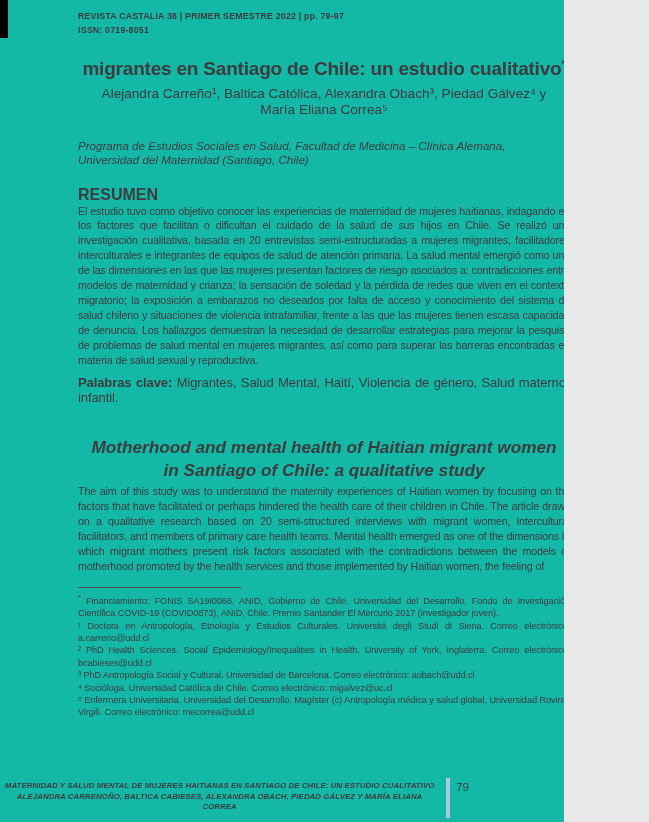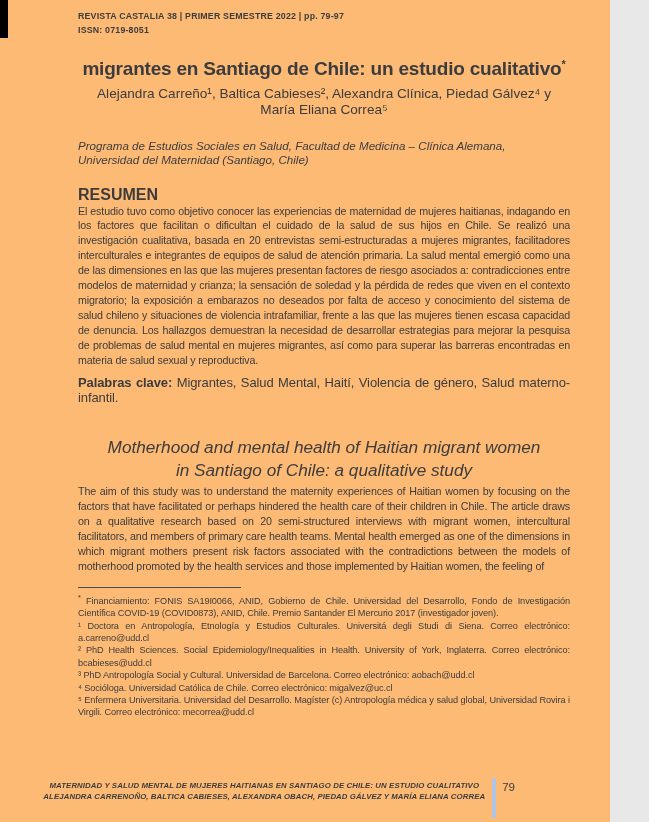--- a/index.html
+++ b/index.html
@@ -1,38 +1,38 @@
 <!DOCTYPE html>
 <html><head>
 <meta charset="utf-8">
 <style>
   html,body{margin:0;padding:0;background:#e8e8e8;}
   .page{
     position:relative;
-    width:610px;height:822px;
-    background:#fdba74;
+    width:564px;height:822px;
+    background:#14b8a6;
     overflow:hidden;
     font-family:"Liberation Sans","DejaVu Sans",sans-serif;
     color:#3c3c3e;
     box-sizing:border-box;
   }
   .corner-bar{position:absolute;left:0;top:0;width:8px;height:38px;background:#000;}
   .running-head{position:absolute;left:78px;top:9px;font-size:8.8px;font-weight:700;line-height:14px;letter-spacing:.2px;}
   .content{position:absolute;left:78px;top:0;width:492px;}
   .title{margin-top:57px;font-size:19px;font-weight:700;line-height:23.5px;text-align:center;letter-spacing:-.2px;}
   .title sup{font-size:11px;vertical-align:super;line-height:0;}
   .authors{margin-top:5px;font-size:13.6px;line-height:16.5px;text-align:center;}
   .affiliation{margin-top:20px;font-size:11.6px;font-style:italic;line-height:14px;text-align:left;}
   .sec-heading{font-size:16px;font-weight:700;line-height:14px;}
   .sec-heading.resumen{margin-top:21px;}
   .sec-heading.abstract{margin-top:19px;}
   .body-par{margin-top:2px;font-size:10.7px;line-height:14.9px;text-align:justify;letter-spacing:-.15px;}
   .keywords{margin-top:9px;font-size:13px;line-height:14.9px;text-align:justify;letter-spacing:-.1px;}
   .keywords .kw-label{font-weight:700;}
-  .en-title{margin-top:30px;font-size:17.2px;font-weight:400;font-style:italic;line-height:23px;text-align:center;}
+  .en-title{margin-top:30px;font-size:17.2px;font-weight:700;font-style:italic;line-height:23px;text-align:center;}
   .fn-rule{margin-top:13px;width:163px;border-top:1.4px solid #4a4a4c;height:0;}
   .fn-list{margin-top:4px;font-size:9.2px;line-height:12.4px;text-align:justify;letter-spacing:-.1px;}
   .fn{margin:0;}
   .fn .fn-marker{white-space:pre;}
   .footer{position:absolute;top:778px;right:95px;display:flex;align-items:flex-start;}
   .footer-text{font-size:7.8px;font-style:italic;font-weight:700;line-height:10.5px;text-align:center;letter-spacing:.1px;padding-top:3px;}
   .footer-bar{width:4px;height:40px;background:#b0c6e6;margin-left:7px;margin-right:6px;flex:0 0 auto;}
   .footer-page{font-size:11.5px;line-height:13px;padding-top:3px;font-weight:400;}
 </style>
 </head>
@@ -47,21 +47,21 @@
     <div>ISSN: 0719-8051</div>
   </div>
 
   <div class="content">
 
     <div class="title">
       <div><span>migrantes en Santiago de Chile: un estudio cualitativo</span><sup>*</sup></div>
     </div>
 
     <div class="authors">
-      <div>Alejandra Carreño¹, Baltica Cabieses², Alexandra Clínica, Piedad Gálvez⁴ y</div>
+      <div>Alejandra Carreño¹, Baltica Católica, Alexandra Obach³, Piedad Gálvez⁴ y</div>
       <div>María Eliana Correa⁵</div>
     </div>
 
     <div class="affiliation">
       <div>Programa de Estudios Sociales en Salud, Facultad de Medicina – Clínica Alemana,</div>
       <div>Universidad del Maternidad (Santiago, Chile)</div>
     </div>
 
     <div class="sec-heading resumen">RESUMEN</div>
     <div class="body-par">El estudio tuvo como objetivo conocer las experiencias de maternidad de mujeres haitianas, indagando en los factores que facilitan o dificultan el cuidado de la salud de sus hijos en Chile. Se realizó una investigación cualitativa, basada en 20 entrevistas semi-estructuradas a mujeres migrantes, facilitadores interculturales e integrantes de equipos de salud de atención primaria. La salud mental emergió como una de las dimensiones en las que las mujeres presentan factores de riesgo asociados a: contradicciones entre modelos de maternidad y crianza; la sensación de soledad y la pérdida de redes que viven en el contexto migratorio; la exposición a embarazos no deseados por falta de acceso y conocimiento del sistema de salud chileno y situaciones de violencia intrafamiliar, frente a las que las mujeres tienen escasa capacidad de denuncia. Los hallazgos demuestran la necesidad de desarrollar estrategias para mejorar la pesquisa de problemas de salud mental en mujeres migrantes, así como para superar las barreras encontradas en materia de salud sexual y reproductiva.</div>

